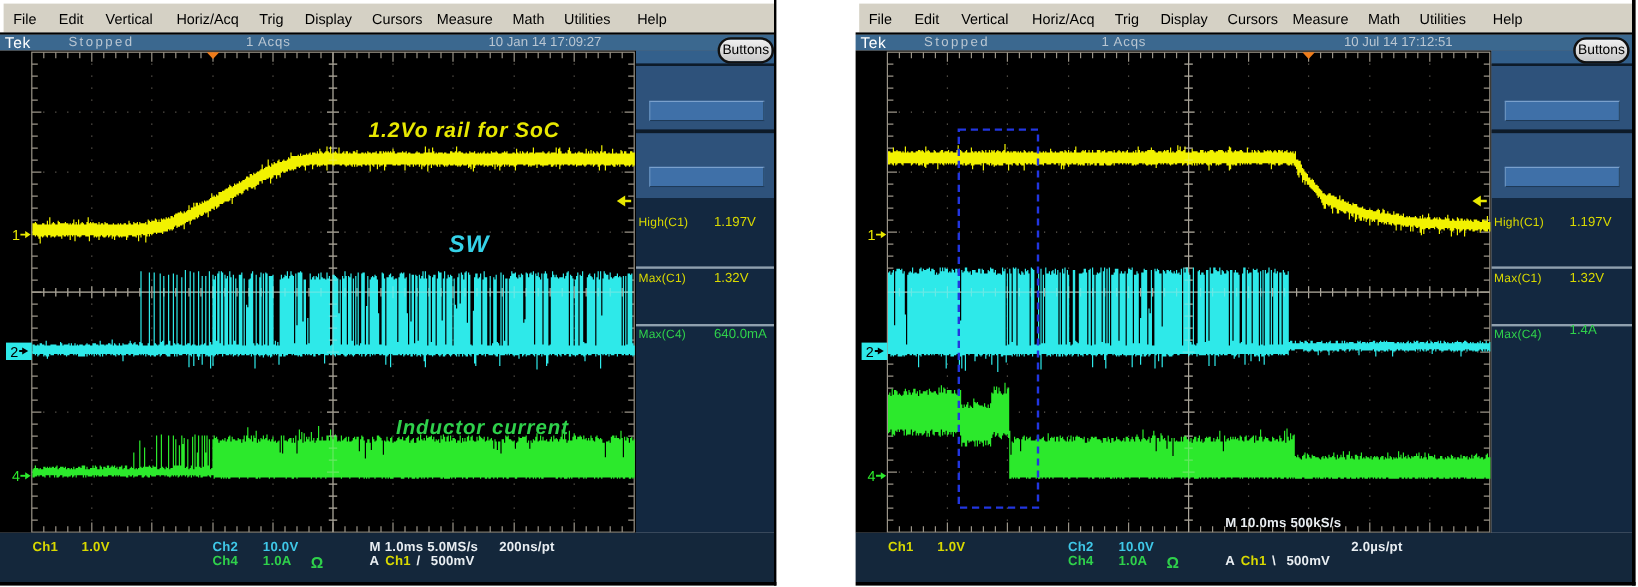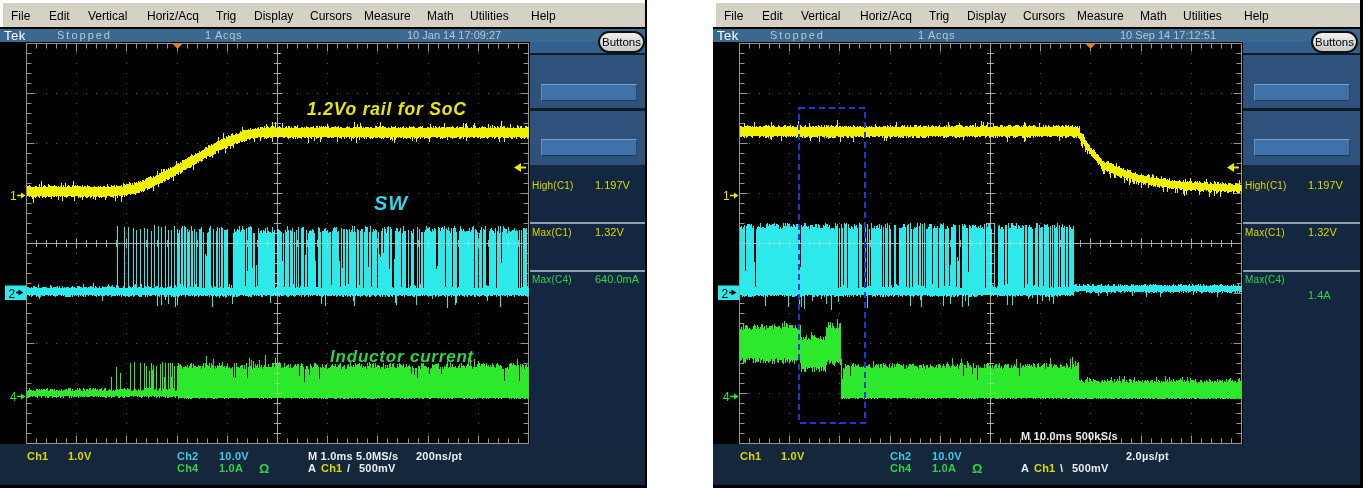--- a/index.html
+++ b/index.html
@@ -99,38 +99,38 @@
     <span class="mi" style="left:310px">Cursors</span>
     <span class="mi" style="left:364px">Measure</span>
     <span class="mi" style="left:427px">Math</span>
     <span class="mi" style="left:470px">Utilities</span>
     <span class="mi" style="left:531px">Help</span>
 <div style="position:absolute;left:0;top:27px;width:647px;height:2px;background:#000"></div>
 <div style="position:absolute;left:0;top:29px;width:647px;height:13px;background:#3b688f"></div>
 <span class="st" style="left:4px;color:#fff;font-size:13px;letter-spacing:0.5px">Tek</span>
 <span class="st" style="left:57px;letter-spacing:2px">Stopped</span>
 <span class="st" style="left:205px">1 Acqs</span>
-<span class="st" style="left:407px;letter-spacing:0">10 Sep 14 17:12:51</span>
+<span class="st" style="left:407px;letter-spacing:0">10 Jul 14 17:12:51</span>
 <div style="position:absolute;left:0;top:42px;width:530px;height:402px;background:#000"></div>
 <div style="position:absolute;left:530px;top:42px;width:117px;height:402px;background:#132840"></div>
 <div style="position:absolute;left:530px;top:42px;width:117px;height:11px;background:#33608c"></div>
 <div style="position:absolute;left:530px;top:53px;width:117px;height:2px;background:#0d1b29"></div>
 <div style="position:absolute;left:530px;top:55px;width:117px;height:53px;background:#2e527b"></div>
 <div style="position:absolute;left:541px;top:84px;width:96px;height:17px;background:#3f70a8;border-top:1px solid #7aa0cc;border-left:1px solid #6790bc;border-bottom:1px solid #1e3a58;border-right:1px solid #2a4a6a"></div>
 <div style="position:absolute;left:530px;top:108px;width:117px;height:3px;background:#0d1b29"></div>
 <div style="position:absolute;left:530px;top:111px;width:117px;height:54px;background:#2e527b"></div>
 <div style="position:absolute;left:541px;top:139px;width:96px;height:17px;background:#3f70a8;border-top:1px solid #7aa0cc;border-left:1px solid #6790bc;border-bottom:1px solid #1e3a58;border-right:1px solid #2a4a6a"></div>
 <div style="position:absolute;left:530px;top:222px;width:117px;height:2px;background:#8fa0ae"></div>
 <div style="position:absolute;left:530px;top:270px;width:117px;height:2px;background:#8fa0ae"></div>
 <span class="ml" style="left:532px;top:180px;color:#d9d900">High(C1)</span>
     <span class="ms" style="left:595px;top:179px;color:#d9d900">1.197V</span>
 <span class="ml" style="left:532px;top:227px;color:#d9d900">Max(C1)</span>
     <span class="ms" style="left:595px;top:226px;color:#d9d900">1.32V</span>
 <span class="ml" style="left:532px;top:274px;color:#2fd14b">Max(C4)</span>
-    <span class="ms" style="left:595px;top:289px;color:#2fd14b">1.4A</span>
+    <span class="ms" style="left:595px;top:269px;color:#2fd14b">1.4A</span>
 <div style="position:absolute;left:598px;top:31px;width:47px;height:22px;background:linear-gradient(#f0f0f0,#c8c8c8);border:2px solid #111;border-radius:11px;color:#000;font-size:11.5px;text-align:center;line-height:19px">Buttons</div>
 <svg style="position:absolute;left:0;top:42px" width="530" height="402" font-family="'Liberation Sans',sans-serif">
       <rect x="26.5" y="1.5" width="502.0" height="400.0" fill="none" stroke="#9a9488" stroke-width="1"></rect>
       <path d="M26.5 11.5h5M528.5 11.5h-5M26.5 21.5h5M528.5 21.5h-5M26.5 31.5h5M528.5 31.5h-5M26.5 41.5h5M528.5 41.5h-5M26.5 51.5h8M528.5 51.5h-8M26.5 61.5h5M528.5 61.5h-5M26.5 71.5h5M528.5 71.5h-5M26.5 81.5h5M528.5 81.5h-5M26.5 91.5h5M528.5 91.5h-5M26.5 101.5h8M528.5 101.5h-8M26.5 111.5h5M528.5 111.5h-5M26.5 121.5h5M528.5 121.5h-5M26.5 131.5h5M528.5 131.5h-5M26.5 141.5h5M528.5 141.5h-5M26.5 151.5h8M528.5 151.5h-8M26.5 161.5h5M528.5 161.5h-5M26.5 171.5h5M528.5 171.5h-5M26.5 181.5h5M528.5 181.5h-5M26.5 191.5h5M528.5 191.5h-5M26.5 201.5h8M528.5 201.5h-8M26.5 211.5h5M528.5 211.5h-5M26.5 221.5h5M528.5 221.5h-5M26.5 231.5h5M528.5 231.5h-5M26.5 241.5h5M528.5 241.5h-5M26.5 251.5h8M528.5 251.5h-8M26.5 261.5h5M528.5 261.5h-5M26.5 271.5h5M528.5 271.5h-5M26.5 281.5h5M528.5 281.5h-5M26.5 291.5h5M528.5 291.5h-5M26.5 301.5h8M528.5 301.5h-8M26.5 311.5h5M528.5 311.5h-5M26.5 321.5h5M528.5 321.5h-5M26.5 331.5h5M528.5 331.5h-5M26.5 341.5h5M528.5 341.5h-5M26.5 351.5h8M528.5 351.5h-8M26.5 361.5h5M528.5 361.5h-5M26.5 371.5h5M528.5 371.5h-5M26.5 381.5h5M528.5 381.5h-5M26.5 391.5h5M528.5 391.5h-5M36.5 1.5v5M36.5 401.5v-5M46.5 1.5v5M46.5 401.5v-5M56.5 1.5v5M56.5 401.5v-5M66.5 1.5v5M66.5 401.5v-5M76.5 1.5v8M76.5 401.5v-8M86.5 1.5v5M86.5 401.5v-5M96.5 1.5v5M96.5 401.5v-5M106.5 1.5v5M106.5 401.5v-5M116.5 1.5v5M116.5 401.5v-5M126.5 1.5v8M126.5 401.5v-8M136.5 1.5v5M136.5 401.5v-5M146.5 1.5v5M146.5 401.5v-5M157.5 1.5v5M157.5 401.5v-5M167.5 1.5v5M167.5 401.5v-5M177.5 1.5v8M177.5 401.5v-8M187.5 1.5v5M187.5 401.5v-5M197.5 1.5v5M197.5 401.5v-5M207.5 1.5v5M207.5 401.5v-5M217.5 1.5v5M217.5 401.5v-5M227.5 1.5v8M227.5 401.5v-8M237.5 1.5v5M237.5 401.5v-5M247.5 1.5v5M247.5 401.5v-5M257.5 1.5v5M257.5 401.5v-5M267.5 1.5v5M267.5 401.5v-5M277.5 1.5v8M277.5 401.5v-8M287.5 1.5v5M287.5 401.5v-5M297.5 1.5v5M297.5 401.5v-5M307.5 1.5v5M307.5 401.5v-5M317.5 1.5v5M317.5 401.5v-5M327.5 1.5v8M327.5 401.5v-8M337.5 1.5v5M337.5 401.5v-5M347.5 1.5v5M347.5 401.5v-5M357.5 1.5v5M357.5 401.5v-5M367.5 1.5v5M367.5 401.5v-5M377.5 1.5v8M377.5 401.5v-8M387.5 1.5v5M387.5 401.5v-5M397.5 1.5v5M397.5 401.5v-5M408.5 1.5v5M408.5 401.5v-5M418.5 1.5v5M418.5 401.5v-5M428.5 1.5v8M428.5 401.5v-8M438.5 1.5v5M438.5 401.5v-5M448.5 1.5v5M448.5 401.5v-5M458.5 1.5v5M458.5 401.5v-5M468.5 1.5v5M468.5 401.5v-5M478.5 1.5v8M478.5 401.5v-8M488.5 1.5v5M488.5 401.5v-5M498.5 1.5v5M498.5 401.5v-5M508.5 1.5v5M508.5 401.5v-5M518.5 1.5v5M518.5 401.5v-5" stroke="#9a9488" stroke-width="1" fill="none"></path>
       <path d="M277.5 1.5V401.5M26.5 201.5H528.5M274.0 11.5h7.0M274.0 21.5h7.0M274.0 31.5h7.0M274.0 41.5h7.0M272.5 51.5h10M274.0 61.5h7.0M274.0 71.5h7.0M274.0 81.5h7.0M274.0 91.5h7.0M272.5 101.5h10M274.0 111.5h7.0M274.0 121.5h7.0M274.0 131.5h7.0M274.0 141.5h7.0M272.5 151.5h10M274.0 161.5h7.0M274.0 171.5h7.0M274.0 181.5h7.0M274.0 191.5h7.0M272.5 201.5h10M274.0 211.5h7.0M274.0 221.5h7.0M274.0 231.5h7.0M274.0 241.5h7.0M272.5 251.5h10M274.0 261.5h7.0M274.0 271.5h7.0M274.0 281.5h7.0M274.0 291.5h7.0M272.5 301.5h10M274.0 311.5h7.0M274.0 321.5h7.0M274.0 331.5h7.0M274.0 341.5h7.0M272.5 351.5h10M274.0 361.5h7.0M274.0 371.5h7.0M274.0 381.5h7.0M274.0 391.5h7.0M36.5 198.0v7.0M46.5 198.0v7.0M56.5 198.0v7.0M66.5 198.0v7.0M76.5 196.5v10M86.5 198.0v7.0M96.5 198.0v7.0M106.5 198.0v7.0M116.5 198.0v7.0M126.5 196.5v10M136.5 198.0v7.0M146.5 198.0v7.0M157.5 198.0v7.0M167.5 198.0v7.0M177.5 196.5v10M187.5 198.0v7.0M197.5 198.0v7.0M207.5 198.0v7.0M217.5 198.0v7.0M227.5 196.5v10M237.5 198.0v7.0M247.5 198.0v7.0M257.5 198.0v7.0M267.5 198.0v7.0M277.5 196.5v10M287.5 198.0v7.0M297.5 198.0v7.0M307.5 198.0v7.0M317.5 198.0v7.0M327.5 196.5v10M337.5 198.0v7.0M347.5 198.0v7.0M357.5 198.0v7.0M367.5 198.0v7.0M377.5 196.5v10M387.5 198.0v7.0M397.5 198.0v7.0M408.5 198.0v7.0M418.5 198.0v7.0M428.5 196.5v10M438.5 198.0v7.0M448.5 198.0v7.0M458.5 198.0v7.0M468.5 198.0v7.0M478.5 196.5v10M488.5 198.0v7.0M498.5 198.0v7.0M508.5 198.0v7.0M518.5 198.0v7.0" stroke="#8d877b" stroke-width="1" fill="none"></path>
       <path d="M76 11.5h1M76 21.5h1M76 31.5h1M76 41.5h1M76 51.5h1M76 61.5h1M76 71.5h1M76 81.5h1M76 91.5h1M76 101.5h1M76 111.5h1M76 121.5h1M76 131.5h1M76 141.5h1M76 151.5h1M76 161.5h1M76 171.5h1M76 181.5h1M76 191.5h1M76 201.5h1M76 211.5h1M76 221.5h1M76 231.5h1M76 241.5h1M76 251.5h1M76 261.5h1M76 271.5h1M76 281.5h1M76 291.5h1M76 301.5h1M76 311.5h1M76 321.5h1M76 331.5h1M76 341.5h1M76 351.5h1M76 361.5h1M76 371.5h1M76 381.5h1M76 391.5h1M126 11.5h1M126 21.5h1M126 31.5h1M126 41.5h1M126 51.5h1M126 61.5h1M126 71.5h1M126 81.5h1M126 91.5h1M126 101.5h1M126 111.5h1M126 121.5h1M126 131.5h1M126 141.5h1M126 151.5h1M126 161.5h1M126 171.5h1M126 181.5h1M126 191.5h1M126 201.5h1M126 211.5h1M126 221.5h1M126 231.5h1M126 241.5h1M126 251.5h1M126 261.5h1M126 271.5h1M126 281.5h1M126 291.5h1M126 301.5h1M126 311.5h1M126 321.5h1M126 331.5h1M126 341.5h1M126 351.5h1M126 361.5h1M126 371.5h1M126 381.5h1M126 391.5h1M177 11.5h1M177 21.5h1M177 31.5h1M177 41.5h1M177 51.5h1M177 61.5h1M177 71.5h1M177 81.5h1M177 91.5h1M177 101.5h1M177 111.5h1M177 121.5h1M177 131.5h1M177 141.5h1M177 151.5h1M177 161.5h1M177 171.5h1M177 181.5h1M177 191.5h1M177 201.5h1M177 211.5h1M177 221.5h1M177 231.5h1M177 241.5h1M177 251.5h1M177 261.5h1M177 271.5h1M177 281.5h1M177 291.5h1M177 301.5h1M177 311.5h1M177 321.5h1M177 331.5h1M177 341.5h1M177 351.5h1M177 361.5h1M177 371.5h1M177 381.5h1M177 391.5h1M227 11.5h1M227 21.5h1M227 31.5h1M227 41.5h1M227 51.5h1M227 61.5h1M227 71.5h1M227 81.5h1M227 91.5h1M227 101.5h1M227 111.5h1M227 121.5h1M227 131.5h1M227 141.5h1M227 151.5h1M227 161.5h1M227 171.5h1M227 181.5h1M227 191.5h1M227 201.5h1M227 211.5h1M227 221.5h1M227 231.5h1M227 241.5h1M227 251.5h1M227 261.5h1M227 271.5h1M227 281.5h1M227 291.5h1M227 301.5h1M227 311.5h1M227 321.5h1M227 331.5h1M227 341.5h1M227 351.5h1M227 361.5h1M227 371.5h1M227 381.5h1M227 391.5h1M327 11.5h1M327 21.5h1M327 31.5h1M327 41.5h1M327 51.5h1M327 61.5h1M327 71.5h1M327 81.5h1M327 91.5h1M327 101.5h1M327 111.5h1M327 121.5h1M327 131.5h1M327 141.5h1M327 151.5h1M327 161.5h1M327 171.5h1M327 181.5h1M327 191.5h1M327 201.5h1M327 211.5h1M327 221.5h1M327 231.5h1M327 241.5h1M327 251.5h1M327 261.5h1M327 271.5h1M327 281.5h1M327 291.5h1M327 301.5h1M327 311.5h1M327 321.5h1M327 331.5h1M327 341.5h1M327 351.5h1M327 361.5h1M327 371.5h1M327 381.5h1M327 391.5h1M377 11.5h1M377 21.5h1M377 31.5h1M377 41.5h1M377 51.5h1M377 61.5h1M377 71.5h1M377 81.5h1M377 91.5h1M377 101.5h1M377 111.5h1M377 121.5h1M377 131.5h1M377 141.5h1M377 151.5h1M377 161.5h1M377 171.5h1M377 181.5h1M377 191.5h1M377 201.5h1M377 211.5h1M377 221.5h1M377 231.5h1M377 241.5h1M377 251.5h1M377 261.5h1M377 271.5h1M377 281.5h1M377 291.5h1M377 301.5h1M377 311.5h1M377 321.5h1M377 331.5h1M377 341.5h1M377 351.5h1M377 361.5h1M377 371.5h1M377 381.5h1M377 391.5h1M428 11.5h1M428 21.5h1M428 31.5h1M428 41.5h1M428 51.5h1M428 61.5h1M428 71.5h1M428 81.5h1M428 91.5h1M428 101.5h1M428 111.5h1M428 121.5h1M428 131.5h1M428 141.5h1M428 151.5h1M428 161.5h1M428 171.5h1M428 181.5h1M428 191.5h1M428 201.5h1M428 211.5h1M428 221.5h1M428 231.5h1M428 241.5h1M428 251.5h1M428 261.5h1M428 271.5h1M428 281.5h1M428 291.5h1M428 301.5h1M428 311.5h1M428 321.5h1M428 331.5h1M428 341.5h1M428 351.5h1M428 361.5h1M428 371.5h1M428 381.5h1M428 391.5h1M478 11.5h1M478 21.5h1M478 31.5h1M478 41.5h1M478 51.5h1M478 61.5h1M478 71.5h1M478 81.5h1M478 91.5h1M478 101.5h1M478 111.5h1M478 121.5h1M478 131.5h1M478 141.5h1M478 151.5h1M478 161.5h1M478 171.5h1M478 181.5h1M478 191.5h1M478 201.5h1M478 211.5h1M478 221.5h1M478 231.5h1M478 241.5h1M478 251.5h1M478 261.5h1M478 271.5h1M478 281.5h1M478 291.5h1M478 301.5h1M478 311.5h1M478 321.5h1M478 331.5h1M478 341.5h1M478 351.5h1M478 361.5h1M478 371.5h1M478 381.5h1M478 391.5h1M36 51.5h1M46 51.5h1M56 51.5h1M66 51.5h1M76 51.5h1M86 51.5h1M96 51.5h1M106 51.5h1M116 51.5h1M126 51.5h1M136 51.5h1M146 51.5h1M157 51.5h1M167 51.5h1M177 51.5h1M187 51.5h1M197 51.5h1M207 51.5h1M217 51.5h1M227 51.5h1M237 51.5h1M247 51.5h1M257 51.5h1M267 51.5h1M277 51.5h1M287 51.5h1M297 51.5h1M307 51.5h1M317 51.5h1M327 51.5h1M337 51.5h1M347 51.5h1M357 51.5h1M367 51.5h1M377 51.5h1M387 51.5h1M397 51.5h1M408 51.5h1M418 51.5h1M428 51.5h1M438 51.5h1M448 51.5h1M458 51.5h1M468 51.5h1M478 51.5h1M488 51.5h1M498 51.5h1M508 51.5h1M518 51.5h1M36 101.5h1M46 101.5h1M56 101.5h1M66 101.5h1M76 101.5h1M86 101.5h1M96 101.5h1M106 101.5h1M116 101.5h1M126 101.5h1M136 101.5h1M146 101.5h1M157 101.5h1M167 101.5h1M177 101.5h1M187 101.5h1M197 101.5h1M207 101.5h1M217 101.5h1M227 101.5h1M237 101.5h1M247 101.5h1M257 101.5h1M267 101.5h1M277 101.5h1M287 101.5h1M297 101.5h1M307 101.5h1M317 101.5h1M327 101.5h1M337 101.5h1M347 101.5h1M357 101.5h1M367 101.5h1M377 101.5h1M387 101.5h1M397 101.5h1M408 101.5h1M418 101.5h1M428 101.5h1M438 101.5h1M448 101.5h1M458 101.5h1M468 101.5h1M478 101.5h1M488 101.5h1M498 101.5h1M508 101.5h1M518 101.5h1M36 151.5h1M46 151.5h1M56 151.5h1M66 151.5h1M76 151.5h1M86 151.5h1M96 151.5h1M106 151.5h1M116 151.5h1M126 151.5h1M136 151.5h1M146 151.5h1M157 151.5h1M167 151.5h1M177 151.5h1M187 151.5h1M197 151.5h1M207 151.5h1M217 151.5h1M227 151.5h1M237 151.5h1M247 151.5h1M257 151.5h1M267 151.5h1M277 151.5h1M287 151.5h1M297 151.5h1M307 151.5h1M317 151.5h1M327 151.5h1M337 151.5h1M347 151.5h1M357 151.5h1M367 151.5h1M377 151.5h1M387 151.5h1M397 151.5h1M408 151.5h1M418 151.5h1M428 151.5h1M438 151.5h1M448 151.5h1M458 151.5h1M468 151.5h1M478 151.5h1M488 151.5h1M498 151.5h1M508 151.5h1M518 151.5h1M36 251.5h1M46 251.5h1M56 251.5h1M66 251.5h1M76 251.5h1M86 251.5h1M96 251.5h1M106 251.5h1M116 251.5h1M126 251.5h1M136 251.5h1M146 251.5h1M157 251.5h1M167 251.5h1M177 251.5h1M187 251.5h1M197 251.5h1M207 251.5h1M217 251.5h1M227 251.5h1M237 251.5h1M247 251.5h1M257 251.5h1M267 251.5h1M277 251.5h1M287 251.5h1M297 251.5h1M307 251.5h1M317 251.5h1M327 251.5h1M337 251.5h1M347 251.5h1M357 251.5h1M367 251.5h1M377 251.5h1M387 251.5h1M397 251.5h1M408 251.5h1M418 251.5h1M428 251.5h1M438 251.5h1M448 251.5h1M458 251.5h1M468 251.5h1M478 251.5h1M488 251.5h1M498 251.5h1M508 251.5h1M518 251.5h1M36 301.5h1M46 301.5h1M56 301.5h1M66 301.5h1M76 301.5h1M86 301.5h1M96 301.5h1M106 301.5h1M116 301.5h1M126 301.5h1M136 301.5h1M146 301.5h1M157 301.5h1M167 301.5h1M177 301.5h1M187 301.5h1M197 301.5h1M207 301.5h1M217 301.5h1M227 301.5h1M237 301.5h1M247 301.5h1M257 301.5h1M267 301.5h1M277 301.5h1M287 301.5h1M297 301.5h1M307 301.5h1M317 301.5h1M327 301.5h1M337 301.5h1M347 301.5h1M357 301.5h1M367 301.5h1M377 301.5h1M387 301.5h1M397 301.5h1M408 301.5h1M418 301.5h1M428 301.5h1M438 301.5h1M448 301.5h1M458 301.5h1M468 301.5h1M478 301.5h1M488 301.5h1M498 301.5h1M508 301.5h1M518 301.5h1M36 351.5h1M46 351.5h1M56 351.5h1M66 351.5h1M76 351.5h1M86 351.5h1M96 351.5h1M106 351.5h1M116 351.5h1M126 351.5h1M136 351.5h1M146 351.5h1M157 351.5h1M167 351.5h1M177 351.5h1M187 351.5h1M197 351.5h1M207 351.5h1M217 351.5h1M227 351.5h1M237 351.5h1M247 351.5h1M257 351.5h1M267 351.5h1M277 351.5h1M287 351.5h1M297 351.5h1M307 351.5h1M317 351.5h1M327 351.5h1M337 351.5h1M347 351.5h1M357 351.5h1M367 351.5h1M377 351.5h1M387 351.5h1M397 351.5h1M408 351.5h1M418 351.5h1M428 351.5h1M438 351.5h1M448 351.5h1M458 351.5h1M468 351.5h1M478 351.5h1M488 351.5h1M498 351.5h1M508 351.5h1M518 351.5h1" stroke="#625d54" stroke-width="1" fill="none"></path>
       <path d="M27.5 84V95M28.5 84V95M29.5 85V94M30.5 85V95M31.5 81V96M32.5 84V94M33.5 84V96M34.5 83V95M35.5 84V94M36.5 84V94M37.5 84V94M38.5 85V95M39.5 84V96M40.5 85V94M41.5 80V94M42.5 85V94M43.5 84V94M44.5 85V94M45.5 85V94M46.5 84V96M47.5 84V95M48.5 85V94M49.5 85V94M50.5 84V95M51.5 84V94M52.5 83V96M53.5 83V96M54.5 84V95M55.5 83V96M56.5 84V94M57.5 85V97M58.5 80V98M59.5 84V95M60.5 83V95M61.5 84V94M62.5 85V94M63.5 85V94M64.5 85V95M65.5 83V94M66.5 84V94M67.5 85V94M68.5 85V99M69.5 85V94M70.5 84V95M71.5 83V94M72.5 83V95M73.5 85V96M74.5 84V94M75.5 84V95M76.5 84V94M77.5 83V95M78.5 85V94M79.5 84V95M80.5 84V94M81.5 85V95M82.5 85V94M83.5 85V96M84.5 83V95M85.5 79V95M86.5 83V95M87.5 83V95M88.5 84V95M89.5 85V96M90.5 85V94M91.5 84V96M92.5 83V96M93.5 85V95M94.5 85V95M95.5 85V94M96.5 81V96M97.5 84V99M98.5 85V96M99.5 84V95M100.5 84V95M101.5 85V95M102.5 84V95M103.5 84V95M104.5 85V96M105.5 83V94M106.5 84V100M107.5 85V94M108.5 83V94M109.5 85V95M110.5 85V95M111.5 83V96M112.5 85V94M113.5 83V96M114.5 84V95M115.5 83V97M116.5 85V96M117.5 84V96M118.5 83V95M119.5 84V96M120.5 84V96M121.5 85V96M122.5 84V96M123.5 83V94M124.5 78V94M125.5 85V95M126.5 84V95M127.5 84V100M128.5 85V95M129.5 84V95M130.5 85V96M131.5 84V94M132.5 84V94M133.5 84V95M134.5 85V96M135.5 84V96M136.5 85V94M137.5 84V95M138.5 85V96M139.5 85V96M140.5 83V100M141.5 84V94M142.5 85V95M143.5 85V95M144.5 84V94M145.5 85V95M146.5 84V95M147.5 84V94M148.5 85V95M149.5 85V95M150.5 85V96M151.5 84V96M152.5 85V95M153.5 84V95M154.5 85V95M155.5 85V95M156.5 84V96M157.5 85V94M158.5 84V94M159.5 85V95M160.5 85V95M161.5 85V95M162.5 82V95M163.5 84V94M164.5 85V94M165.5 85V95M166.5 84V95M167.5 85V94M168.5 85V94M169.5 85V96M170.5 84V94M171.5 84V99M172.5 84V96M173.5 85V99M174.5 83V96M175.5 84V94M176.5 85V95M177.5 83V97M178.5 85V95M179.5 84V95M180.5 85V94M181.5 85V95M182.5 83V95M183.5 80V95M184.5 85V94M185.5 85V96M186.5 85V95M187.5 85V96M188.5 84V95M189.5 83V96M190.5 84V96M191.5 83V94M192.5 85V94M193.5 85V96M194.5 83V94M195.5 85V96M196.5 85V95M197.5 83V95M198.5 85V94M199.5 85V96M200.5 85V96M201.5 83V94M202.5 83V94M203.5 83V96M204.5 85V96M205.5 84V96M206.5 84V96M207.5 83V94M208.5 85V95M209.5 85V96M210.5 84V96M211.5 84V96M212.5 84V96M213.5 84V95M214.5 85V94M215.5 83V96M216.5 85V94M217.5 85V94M218.5 84V94M219.5 83V95M220.5 84V94M221.5 85V94M222.5 84V95M223.5 84V94M224.5 85V94M225.5 84V95M226.5 83V94M227.5 85V95M228.5 85V94M229.5 85V94M230.5 85V96M231.5 84V96M232.5 85V95M233.5 83V96M234.5 85V95M235.5 80V95M236.5 83V94M237.5 85V94M238.5 84V94M239.5 84V95M240.5 85V94M241.5 84V95M242.5 84V96M243.5 83V96M244.5 83V95M245.5 83V95M246.5 81V96M247.5 83V95M248.5 83V95M249.5 84V95M250.5 85V98M251.5 85V95M252.5 84V94M253.5 84V94M254.5 84V95M255.5 85V94M256.5 84V95M257.5 83V94M258.5 84V94M259.5 83V95M260.5 83V94M261.5 85V95M262.5 81V96M263.5 85V95M264.5 84V95M265.5 85V94M266.5 85V95M267.5 84V95M268.5 79V94M269.5 83V94M270.5 80V94M271.5 84V94M272.5 84V96M273.5 83V95M274.5 80V94M275.5 85V94M276.5 85V96M277.5 84V95M278.5 85V95M279.5 85V95M280.5 82V96M281.5 84V94M282.5 84V96M283.5 84V94M284.5 84V96M285.5 85V94M286.5 85V95M287.5 83V94M288.5 83V95M289.5 83V95M290.5 85V94M291.5 84V94M292.5 85V95M293.5 84V96M294.5 84V100M295.5 83V95M296.5 83V96M297.5 83V94M298.5 84V94M299.5 85V94M300.5 84V96M301.5 84V95M302.5 83V96M303.5 83V95M304.5 83V95M305.5 83V94M306.5 84V94M307.5 85V94M308.5 84V94M309.5 85V96M310.5 83V96M311.5 80V100M312.5 81V99M313.5 84V95M314.5 85V96M315.5 84V95M316.5 83V96M317.5 84V96M318.5 84V94M319.5 84V94M320.5 83V96M321.5 83V94M322.5 84V95M323.5 85V94M324.5 85V95M325.5 85V94M326.5 81V95M327.5 85V94M328.5 85V95M329.5 85V95M330.5 83V94M331.5 85V94M332.5 83V94M333.5 84V94M334.5 85V95M335.5 83V94M336.5 84V95M337.5 85V95M338.5 85V95M339.5 85V94M340.5 83V94M341.5 84V94M342.5 84V94M343.5 83V94M344.5 84V95M345.5 83V94M346.5 84V99M347.5 85V95M348.5 84V95M349.5 83V96M350.5 84V94M351.5 85V94M352.5 83V96M353.5 83V96M354.5 84V95M355.5 83V95M356.5 85V94M357.5 84V94M358.5 84V94M359.5 83V95M360.5 85V96M361.5 85V96M362.5 84V95M363.5 85V96M364.5 84V94M365.5 86V96M366.5 84V97M367.5 91V99M368.5 91V104M369.5 92V106M370.5 92V102M371.5 95V104M372.5 98V110M373.5 99V108M374.5 101V112M375.5 102V109M376.5 103V112M377.5 106V112M378.5 106V114M379.5 108V115M380.5 107V116M381.5 108V117M382.5 110V118M383.5 112V119M384.5 112V121M385.5 113V123M386.5 115V122M387.5 116V124M388.5 117V127M389.5 119V129M390.5 119V132M391.5 120V132M392.5 121V128M393.5 120V129M394.5 119V130M395.5 119V129M396.5 121V132M397.5 121V136M398.5 121V131M399.5 122V131M400.5 122V132M401.5 124V136M402.5 124V136M403.5 121V133M404.5 125V134M405.5 124V134M406.5 124V135M407.5 126V136M408.5 126V136M409.5 127V134M410.5 126V135M411.5 128V141M412.5 128V136M413.5 129V138M414.5 127V139M415.5 128V136M416.5 128V143M417.5 128V141M418.5 130V137M419.5 131V140M420.5 131V142M421.5 131V142M422.5 130V139M423.5 132V142M424.5 132V140M425.5 133V143M426.5 133V141M427.5 133V140M428.5 132V146M429.5 133V141M430.5 133V143M431.5 134V142M432.5 134V143M433.5 134V141M434.5 133V141M435.5 132V146M436.5 133V143M437.5 136V143M438.5 135V144M439.5 132V143M440.5 133V145M441.5 136V144M442.5 136V145M443.5 134V143M444.5 136V145M445.5 136V145M446.5 137V146M447.5 137V144M448.5 134V145M449.5 137V146M450.5 136V150M451.5 136V145M452.5 136V145M453.5 138V145M454.5 137V150M455.5 138V146M456.5 136V147M457.5 139V146M458.5 139V147M459.5 138V147M460.5 139V147M461.5 138V146M462.5 139V151M463.5 139V147M464.5 139V151M465.5 139V146M466.5 138V147M467.5 139V148M468.5 140V148M469.5 140V147M470.5 138V152M471.5 140V154M472.5 137V149M473.5 140V153M474.5 139V149M475.5 140V148M476.5 139V148M477.5 136V149M478.5 139V149M479.5 141V148M480.5 141V148M481.5 140V148M482.5 139V149M483.5 140V147M484.5 139V148M485.5 141V149M486.5 139V153M487.5 140V150M488.5 141V149M489.5 141V149M490.5 141V150M491.5 139V148M492.5 140V148M493.5 137V149M494.5 140V148M495.5 142V150M496.5 142V155M497.5 140V151M498.5 141V150M499.5 142V148M500.5 142V149M501.5 139V154M502.5 140V149M503.5 142V152M504.5 140V151M505.5 140V150M506.5 142V149M507.5 141V155M508.5 142V150M509.5 140V149M510.5 141V149M511.5 142V150M512.5 141V150M513.5 142V149M514.5 143V151M515.5 141V151M516.5 141V150M517.5 141V150M518.5 142V150M519.5 142V149M520.5 143V152M521.5 143V150M522.5 141V149M523.5 141V150M524.5 142V151M525.5 142V151M526.5 138V151M527.5 143V149M528.5 143V151" stroke="#f2f200" stroke-width="1" fill="none"></path>
       <path d="M27.5 246V253M28.5 242V253M29.5 246V255M30.5 246V254M31.5 246V255M32.5 245V254M33.5 246V254M34.5 243V253M35.5 244V255M36.5 244V255M37.5 246V255M38.5 246V255M39.5 246V254M40.5 246V255M41.5 246V254M42.5 245V254M43.5 244V253M44.5 244V253M45.5 244V254M46.5 245V254M47.5 244V253M48.5 245V254M49.5 245V254M50.5 246V255M51.5 244V253M52.5 245V264M53.5 245V254M54.5 245V255M55.5 246V253M56.5 245V253M57.5 244V254M58.5 244V254M59.5 245V253M60.5 244V254M61.5 245V254M62.5 245V253M63.5 245V254M64.5 245V253M65.5 245V254M66.5 246V253M67.5 244V253M68.5 246V253M69.5 246V254M70.5 246V253M71.5 244V255M72.5 245V253M73.5 244V254M74.5 243V254M75.5 244V265M76.5 244V254M77.5 244V254M78.5 244V253M79.5 246V255M80.5 244V255M81.5 246V255M82.5 245V254M83.5 246V254M84.5 245V253M85.5 242V253M86.5 244V266M87.5 245V255M88.5 243V265M89.5 245V254M90.5 246V254M91.5 244V267M92.5 245V253M93.5 246V253M94.5 245V254M95.5 245V253M96.5 244V253M97.5 245V253M98.5 242V253M99.5 245V259M100.5 245V255M101.5 244V255M102.5 243V253M103.5 246V254M104.5 246V255M105.5 245V254M106.5 244V253M107.5 245V253M108.5 243V257M109.5 244V254M110.5 243V253M111.5 245V255M112.5 245V253M113.5 245V262M114.5 244V254M115.5 245V254M116.5 246V253M117.5 246V254M118.5 243V268M119.5 245V253M120.5 245V253M121.5 245V255M122.5 244V255M123.5 245V254M124.5 242V254M125.5 246V260M126.5 244V254M127.5 245V254M128.5 244V254M129.5 244V254M130.5 243V255M131.5 245V253M132.5 246V254M133.5 246V253M134.5 246V255M135.5 246V253M136.5 246V255M137.5 245V253M138.5 246V254M139.5 245V253M140.5 244V255M141.5 241V253M142.5 242V253M143.5 245V254M144.5 242V254M145.5 246V253M146.5 245V253M147.5 246V255M148.5 244V253M149.5 245V253M150.5 245V253M151.5 244V253M152.5 246V253M153.5 245V254M154.5 246V266M155.5 244V253M156.5 245V253M157.5 244V253M158.5 242V253M159.5 245V255M160.5 243V254M161.5 245V254M162.5 244V255M163.5 244V253M164.5 245V254M165.5 245V253M166.5 244V253M167.5 246V255M168.5 246V253M169.5 245V255M170.5 246V255M171.5 245V253M172.5 244V255M173.5 245V253M174.5 246V254M175.5 245V255M176.5 244V254M177.5 244V253M178.5 243V254M179.5 246V253M180.5 245V255M181.5 244V254M182.5 244V253M183.5 242V253M184.5 243V253M185.5 244V255M186.5 245V253M187.5 245V254M188.5 246V254M189.5 244V255M190.5 245V253M191.5 245V253M192.5 245V254M193.5 245V254M194.5 246V253M195.5 243V253M196.5 246V254M197.5 246V264M198.5 244V254M199.5 245V254M200.5 245V255M201.5 246V254M202.5 242V253M203.5 245V253M204.5 244V254M205.5 243V254M206.5 246V253M207.5 244V258M208.5 244V265M209.5 246V254M210.5 244V253M211.5 246V253M212.5 246V253M213.5 243V253M214.5 244V254M215.5 245V253M216.5 244V254M217.5 246V255M218.5 242V254M219.5 242V255M220.5 243V254M221.5 246V254M222.5 244V253M223.5 244V254M224.5 246V254M225.5 246V255M226.5 244V254M227.5 242V254M228.5 246V254M229.5 245V254M230.5 244V264M231.5 244V254M232.5 245V253M233.5 245V255M234.5 246V254M235.5 244V254M236.5 244V254M237.5 242V262M238.5 246V255M239.5 244V253M240.5 245V255M241.5 244V255M242.5 244V254M243.5 245V253M244.5 244V255M245.5 246V254M246.5 244V253M247.5 246V253M248.5 246V253M249.5 243V265M250.5 245V254M251.5 244V253M252.5 245V259M253.5 246V253M254.5 246V253M255.5 246V264M256.5 244V255M257.5 245V255M258.5 246V255M259.5 245V253M260.5 245V254M261.5 246V255M262.5 246V255M263.5 245V255M264.5 246V254M265.5 244V253M266.5 246V253M267.5 245V253M268.5 241V254M269.5 245V254M270.5 244V253M271.5 246V253M272.5 246V253M273.5 243V253M274.5 245V253M275.5 245V253M276.5 246V253M277.5 245V255M278.5 244V254M279.5 243V253M280.5 245V254M281.5 246V253M282.5 245V253M283.5 246V253M284.5 244V255M285.5 246V253M286.5 246V254M287.5 246V254M288.5 246V254M289.5 246V254M290.5 244V254M291.5 243V254M292.5 246V253M293.5 243V254M294.5 242V263M295.5 244V253M296.5 244V254M297.5 246V254M298.5 244V253M299.5 245V263M300.5 244V254M301.5 244V254M302.5 245V255M303.5 244V253M304.5 245V254M305.5 245V254M306.5 246V253M307.5 245V254M308.5 245V254M309.5 246V254M310.5 244V253M311.5 246V253M312.5 243V253M313.5 245V254M314.5 242V254M315.5 246V257M316.5 244V255M317.5 245V254M318.5 245V253M319.5 245V256M320.5 244V253M321.5 243V253M322.5 244V253M323.5 244V253M324.5 242V262M325.5 245V253M326.5 246V253M327.5 244V254M328.5 244V253M329.5 246V259M330.5 244V253M331.5 246V253M332.5 246V255M333.5 244V255M334.5 246V254M335.5 246V255M336.5 246V259M337.5 245V253M338.5 245V255M339.5 246V255M340.5 246V262M341.5 245V254M342.5 244V253M343.5 245V254M344.5 246V255M345.5 245V253M346.5 245V254M347.5 245V254M348.5 244V253M349.5 242V253M350.5 245V253M351.5 244V253M352.5 245V254M353.5 245V253M354.5 246V254M355.5 245V253M356.5 245V254M357.5 246V254M358.5 244V253M359.5 246V253M360.5 245V254M361.5 243V250M362.5 242V249M363.5 242V250M364.5 244V250M365.5 244V250M366.5 242V249M367.5 244V249M368.5 244V249M369.5 244V249M370.5 242V249M371.5 243V249M372.5 243V249M373.5 244V251M374.5 242V250M375.5 242V250M376.5 243V251M377.5 244V251M378.5 244V251M379.5 242V250M380.5 242V249M381.5 244V250M382.5 244V251M383.5 244V251M384.5 243V251M385.5 243V254M386.5 243V250M387.5 243V251M388.5 242V251M389.5 244V250M390.5 244V250M391.5 244V250M392.5 243V250M393.5 244V251M394.5 243V254M395.5 242V250M396.5 244V250M397.5 244V250M398.5 244V251M399.5 244V250M400.5 242V250M401.5 242V251M402.5 244V251M403.5 244V249M404.5 244V249M405.5 242V250M406.5 244V250M407.5 242V251M408.5 244V250M409.5 243V249M410.5 244V249M411.5 243V251M412.5 243V250M413.5 243V249M414.5 243V250M415.5 244V249M416.5 244V250M417.5 244V250M418.5 242V250M419.5 243V254M420.5 242V249M421.5 244V251M422.5 243V250M423.5 243V250M424.5 243V250M425.5 244V250M426.5 243V250M427.5 244V250M428.5 243V250M429.5 243V250M430.5 243V250M431.5 242V249M432.5 242V251M433.5 244V255M434.5 243V250M435.5 244V251M436.5 243V251M437.5 242V250M438.5 243V250M439.5 243V250M440.5 242V251M441.5 243V251M442.5 242V250M443.5 243V251M444.5 243V249M445.5 243V250M446.5 243V250M447.5 243V255M448.5 243V251M449.5 244V251M450.5 244V250M451.5 243V249M452.5 243V250M453.5 244V250M454.5 243V249M455.5 244V250M456.5 243V250M457.5 244V251M458.5 244V250M459.5 243V250M460.5 242V251M461.5 244V250M462.5 243V250M463.5 244V250M464.5 244V250M465.5 242V250M466.5 243V251M467.5 242V249M468.5 242V250M469.5 244V249M470.5 243V251M471.5 243V249M472.5 243V250M473.5 243V251M474.5 244V249M475.5 243V251M476.5 242V250M477.5 244V250M478.5 244V249M479.5 242V249M480.5 243V253M481.5 244V250M482.5 243V249M483.5 243V251M484.5 243V249M485.5 242V249M486.5 244V250M487.5 242V250M488.5 244V251M489.5 244V251M490.5 242V250M491.5 243V250M492.5 244V250M493.5 243V250M494.5 244V249M495.5 244V250M496.5 244V251M497.5 243V250M498.5 244V251M499.5 243V251M500.5 243V250M501.5 242V251M502.5 243V250M503.5 243V250M504.5 243V255M505.5 244V251M506.5 243V250M507.5 242V250M508.5 242V249M509.5 243V251M510.5 244V249M511.5 244V250M512.5 243V250M513.5 244V250M514.5 243V251M515.5 244V250M516.5 244V251M517.5 244V251M518.5 243V251M519.5 244V250M520.5 242V249M521.5 244V250M522.5 243V251M523.5 244V249M524.5 244V251M525.5 242V249M526.5 244V251M527.5 244V250M528.5 243V251M27.5 185V251M28.5 184V251M29.5 187V251M30.5 185V251M31.5 183V251M32.5 229V251M33.5 184V251M34.5 182V251M35.5 182V251M36.5 182V251M37.5 183V251M38.5 182V251M39.5 186V251M40.5 184V251M41.5 220V251M43.5 187V251M44.5 185V251M45.5 184V251M46.5 185V251M47.5 181V251M48.5 186V251M49.5 185V251M50.5 185V251M51.5 186V251M52.5 186V251M53.5 182V251M54.5 181V251M55.5 184V251M56.5 182V251M57.5 183V251M58.5 183V251M59.5 182V251M60.5 182V251M61.5 181V251M62.5 184V251M63.5 182V251M64.5 182V251M65.5 183V251M66.5 187V251M67.5 185V251M68.5 187V251M69.5 186V251M70.5 181V251M71.5 184V251M72.5 181V251M73.5 184V251M74.5 181V251M75.5 182V251M76.5 182V251M77.5 185V251M78.5 184V251M79.5 185V251M80.5 182V251M81.5 183V251M82.5 185V251M83.5 182V251M84.5 182V251M85.5 185V251M86.5 182V251M87.5 225V251M88.5 183V251M89.5 185V251M90.5 184V251M91.5 181V251M92.5 181V251M93.5 184V251M94.5 185V251M95.5 184V251M96.5 187V251M97.5 183V251M98.5 183V251M99.5 183V251M100.5 185V251M101.5 185V251M102.5 182V251M103.5 182V251M104.5 186V251M105.5 182V251M106.5 183V251M107.5 186V251M108.5 186V251M109.5 186V251M110.5 183V251M111.5 184V251M112.5 181V251M113.5 182V251M114.5 182V251M115.5 185V251M116.5 183V251M117.5 187V251M118.5 186V251M119.5 186V251M120.5 186V251M121.5 187V251M122.5 181V251M123.5 184V251M124.5 182V251M126.5 186V251M128.5 182V251M129.5 186V251M131.5 181V251M132.5 182V251M133.5 181V251M135.5 182V251M136.5 186V251M137.5 187V251M138.5 184V251M139.5 185V251M140.5 187V251M141.5 182V251M142.5 184V251M143.5 183V251M144.5 186V251M146.5 181V251M147.5 182V251M148.5 183V251M152.5 186V251M154.5 182V251M156.5 187V251M158.5 181V251M159.5 186V251M160.5 186V251M161.5 184V251M162.5 187V251M163.5 184V251M164.5 183V251M165.5 186V251M166.5 182V251M167.5 187V251M168.5 183V251M170.5 185V251M172.5 182V251M173.5 186V251M174.5 181V251M176.5 183V251M177.5 187V251M181.5 183V251M182.5 183V251M186.5 186V251M187.5 186V251M188.5 186V251M189.5 185V251M190.5 182V251M191.5 182V251M192.5 185V251M194.5 183V251M195.5 182V251M197.5 181V251M198.5 187V251M200.5 187V251M201.5 185V251M202.5 186V251M203.5 185V251M204.5 181V251M206.5 184V251M207.5 181V251M209.5 182V251M211.5 181V251M213.5 187V251M214.5 187V251M215.5 185V251M216.5 182V251M217.5 182V251M218.5 182V251M220.5 186V251M221.5 184V251M222.5 186V251M223.5 186V251M224.5 184V251M226.5 186V251M227.5 182V251M228.5 182V251M229.5 183V251M230.5 181V251M232.5 187V251M233.5 187V251M234.5 184V251M235.5 186V251M237.5 223V251M238.5 185V251M239.5 185V251M240.5 182V251M241.5 183V251M242.5 183V251M244.5 215V251M245.5 219V251M246.5 183V251M249.5 182V251M250.5 184V251M251.5 182V251M252.5 183V251M253.5 186V251M254.5 186V251M255.5 230V251M256.5 183V251M257.5 184V251M258.5 186V251M259.5 183V251M260.5 183V251M261.5 184V251M262.5 183V251M263.5 185V251M264.5 186V251M265.5 184V251M266.5 186V251M267.5 183V251M268.5 186V251M269.5 185V251M270.5 187V251M271.5 182V251M273.5 181V251M274.5 185V251M275.5 181V251M276.5 181V251M277.5 185V251M278.5 187V251M281.5 181V251M285.5 184V251M286.5 183V251M287.5 187V251M288.5 185V251M289.5 185V251M290.5 187V251M292.5 183V251M293.5 183V251M295.5 181V251M296.5 186V251M297.5 186V251M298.5 181V251M299.5 181V251M300.5 183V251M301.5 184V251M302.5 184V251M303.5 181V251M304.5 187V251M305.5 183V251M306.5 184V251M307.5 186V251M308.5 186V251M309.5 183V251M310.5 184V251M312.5 183V251M313.5 183V251M315.5 185V251M316.5 183V251M317.5 185V251M318.5 185V251M319.5 187V251M322.5 186V251M323.5 181V251M324.5 181V251M326.5 183V251M327.5 186V251M328.5 185V251M329.5 185V251M331.5 182V251M332.5 183V251M333.5 183V251M334.5 182V251M335.5 185V251M337.5 184V251M339.5 183V251M341.5 183V251M342.5 186V251M343.5 185V251M344.5 181V251M346.5 183V251M348.5 185V251M349.5 182V251M350.5 186V251M351.5 184V251M353.5 185V251M354.5 185V251M356.5 183V251M357.5 185V251M358.5 187V251M359.5 187V251M360.5 184V251" stroke="#2ee9e9" stroke-width="1" fill="none"></path>
       <path d="M27.5 287V319M28.5 285V318M29.5 288V316M30.5 282V322M31.5 287V320M32.5 283V321M33.5 283V317M34.5 284V318M35.5 287V316M36.5 286V318M37.5 287V316M38.5 288V316M39.5 287V317M40.5 284V321M41.5 282V316M42.5 284V321M43.5 287V320M44.5 283V320M45.5 285V320M46.5 287V316M47.5 285V321M48.5 282V318M49.5 282V317M50.5 286V321M51.5 284V319M52.5 288V321M53.5 283V319M54.5 286V319M55.5 286V321M56.5 284V320M57.5 284V319M58.5 284V317M59.5 283V322M60.5 287V319M61.5 282V322M62.5 284V317M63.5 285V316M64.5 285V320M65.5 284V321M66.5 284V318M67.5 286V318M68.5 287V318M69.5 281V321M70.5 285V322M71.5 279V316M72.5 285V321M73.5 281V318M74.5 282V320M75.5 286V317M76.5 283V321M77.5 283V320M78.5 283V318M79.5 283V320M80.5 286V318M81.5 286V322M82.5 283V318M83.5 286V319M84.5 287V318M85.5 283V318M86.5 284V317M87.5 283V321M88.5 295V330M89.5 298V327M90.5 295V327M91.5 297V330M92.5 295V330M93.5 293V325M94.5 298V327M95.5 296V326M96.5 297V326M97.5 298V325M98.5 290V326M99.5 293V330M100.5 294V325M101.5 293V330M102.5 295V325M103.5 296V328M104.5 296V326M105.5 296V327M106.5 297V330M107.5 294V325M108.5 297V329M109.5 298V325M110.5 295V329M111.5 298V328M112.5 294V330M113.5 285V323M114.5 286V320M115.5 280V318M116.5 283V322M117.5 280V321M118.5 286V319M119.5 281V322M120.5 284V323M121.5 286V324M122.5 287V321M123.5 286V319M124.5 277V320M125.5 286V321M126.5 282V320M127.5 281V323M128.5 317V357M129.5 337V357M130.5 326V356M131.5 327V357M132.5 322V356M133.5 324V357M134.5 323V356M135.5 323V357M136.5 324V357M137.5 334V356M138.5 324V356M139.5 322V356M140.5 321V356M141.5 325V356M142.5 322V357M143.5 324V356M144.5 323V357M145.5 322V357M146.5 325V356M147.5 325V356M148.5 325V356M149.5 325V356M150.5 324V357M151.5 321V356M152.5 323V357M153.5 324V357M154.5 324V356M155.5 323V357M156.5 322V356M157.5 325V356M158.5 326V357M159.5 326V356M160.5 319V356M161.5 325V357M162.5 323V356M163.5 322V356M164.5 323V357M165.5 322V356M166.5 326V356M167.5 322V356M168.5 322V356M169.5 326V356M170.5 321V356M171.5 323V356M172.5 322V356M173.5 324V357M174.5 325V356M175.5 326V356M176.5 322V356M177.5 326V357M178.5 324V357M179.5 321V356M180.5 326V356M181.5 322V356M182.5 325V356M183.5 322V356M184.5 321V357M185.5 322V356M186.5 322V356M187.5 323V356M188.5 323V356M189.5 324V356M190.5 322V356M191.5 327V356M192.5 327V356M193.5 323V356M194.5 326V357M195.5 324V356M196.5 322V356M197.5 322V357M198.5 323V357M199.5 322V356M200.5 322V356M201.5 324V356M202.5 324V356M203.5 324V357M204.5 325V356M205.5 327V357M206.5 323V356M207.5 323V357M208.5 323V356M209.5 326V356M210.5 322V356M211.5 324V356M212.5 327V357M213.5 323V357M214.5 323V356M215.5 326V357M216.5 325V356M217.5 322V357M218.5 324V356M219.5 324V356M220.5 325V357M221.5 326V356M222.5 325V357M223.5 323V357M224.5 326V356M225.5 322V356M226.5 322V356M227.5 323V356M228.5 326V357M229.5 324V356M230.5 322V356M231.5 324V356M232.5 326V356M233.5 322V356M234.5 320V356M235.5 322V356M236.5 324V357M237.5 326V356M238.5 324V356M239.5 316V356M240.5 323V356M241.5 324V356M242.5 325V356M243.5 324V356M244.5 322V357M245.5 327V357M246.5 323V356M247.5 321V357M248.5 317V356M249.5 321V356M250.5 334V357M251.5 323V357M252.5 323V356M253.5 326V356M254.5 319V357M255.5 321V356M256.5 324V357M257.5 323V356M258.5 325V357M259.5 332V356M260.5 321V357M261.5 326V357M262.5 326V357M263.5 323V356M264.5 338V357M265.5 323V356M266.5 326V356M267.5 325V356M268.5 326V356M269.5 326V356M270.5 326V356M271.5 322V357M272.5 326V356M273.5 322V356M274.5 321V357M275.5 322V356M276.5 324V356M277.5 324V357M278.5 326V357M279.5 323V356M280.5 327V356M281.5 324V356M282.5 322V357M283.5 322V357M284.5 326V357M285.5 323V357M286.5 321V356M287.5 326V357M288.5 324V356M289.5 327V356M290.5 326V357M291.5 323V356M292.5 322V356M293.5 323V357M294.5 322V356M295.5 322V356M296.5 326V356M297.5 326V357M298.5 323V356M299.5 326V357M300.5 324V356M301.5 322V356M302.5 324V357M303.5 317V357M304.5 326V356M305.5 326V356M306.5 334V356M307.5 321V356M308.5 326V357M309.5 324V356M310.5 323V356M311.5 325V356M312.5 322V356M313.5 324V357M314.5 322V356M315.5 324V356M316.5 322V356M317.5 324V356M318.5 323V356M319.5 325V356M320.5 321V357M321.5 322V356M322.5 325V357M323.5 326V356M324.5 322V356M325.5 321V356M326.5 325V356M327.5 325V357M328.5 324V356M329.5 323V356M330.5 322V357M331.5 321V356M332.5 327V357M333.5 321V356M334.5 325V356M335.5 325V356M336.5 322V357M337.5 316V356M338.5 322V356M339.5 326V356M340.5 324V357M341.5 322V356M342.5 323V356M343.5 323V357M344.5 325V356M345.5 326V356M346.5 326V356M347.5 322V357M348.5 323V357M349.5 325V356M350.5 324V356M351.5 324V357M352.5 326V356M353.5 321V356M354.5 323V357M355.5 326V357M356.5 325V357M357.5 317V356M358.5 327V356M359.5 315V357M360.5 322V357M361.5 325V356M362.5 319V357M363.5 324V356M364.5 321V357M365.5 320V356M366.5 338V357M367.5 339V357M368.5 337V357M369.5 339V357M370.5 340V357M371.5 341V357M372.5 338V356M373.5 337V356M374.5 335V357M375.5 340V357M376.5 336V357M377.5 337V357M378.5 339V357M379.5 340V357M380.5 337V357M381.5 338V356M382.5 338V356M383.5 339V357M384.5 339V356M385.5 339V357M386.5 340V356M387.5 341V357M388.5 339V357M389.5 338V357M390.5 340V356M391.5 338V357M392.5 339V356M393.5 340V356M394.5 337V357M395.5 339V357M396.5 339V356M397.5 338V357M398.5 335V357M399.5 339V357M400.5 341V357M401.5 337V357M402.5 340V356M403.5 339V356M404.5 337V357M405.5 339V357M406.5 334V357M407.5 339V356M408.5 341V356M409.5 337V357M410.5 337V357M411.5 334V357M412.5 340V356M413.5 338V357M414.5 340V357M415.5 341V357M416.5 337V357M417.5 337V356M418.5 338V357M419.5 341V357M420.5 338V356M421.5 335V356M422.5 340V357M423.5 339V356M424.5 340V357M425.5 338V357M426.5 339V357M427.5 339V356M428.5 340V357M429.5 338V356M430.5 341V356M431.5 339V357M432.5 338V356M433.5 339V357M434.5 338V357M435.5 339V356M436.5 341V357M437.5 339V357M438.5 338V356M439.5 338V357M440.5 341V357M441.5 339V357M442.5 340V356M443.5 335V356M444.5 340V357M445.5 338V357M446.5 339V357M447.5 341V357M448.5 339V357M449.5 340V357M450.5 339V357M451.5 340V357M452.5 334V357M453.5 339V356M454.5 337V356M455.5 340V357M456.5 335V357M457.5 339V356M458.5 338V357M459.5 340V357M460.5 337V356M461.5 339V357M462.5 340V357M463.5 338V357M464.5 339V356M465.5 338V356M466.5 338V357M467.5 336V357M468.5 338V357M469.5 335V356M470.5 340V357M471.5 338V356M472.5 340V357M473.5 339V356M474.5 335V357M475.5 339V357M476.5 341V357M477.5 336V356M478.5 338V357M479.5 338V356M480.5 338V356M481.5 339V357M482.5 337V357M483.5 340V357M484.5 341V356M485.5 340V356M486.5 340V357M487.5 338V357M488.5 338V357M489.5 340V357M490.5 341V356M491.5 339V357M492.5 340V357M493.5 338V357M494.5 339V357M495.5 340V356M496.5 337V357M497.5 338V357M498.5 340V356M499.5 339V356M500.5 341V357M501.5 339V356M502.5 339V357M503.5 340V357M504.5 337V356M505.5 340V356M506.5 338V356M507.5 338V357M508.5 339V356M509.5 338V357M510.5 341V357M511.5 339V357M512.5 340V357M513.5 337V356M514.5 340V357M515.5 338V357M516.5 337V356M517.5 336V357M518.5 339V357M519.5 338V357M520.5 340V357M521.5 339V357M522.5 339V357M523.5 341V357M524.5 340V356M525.5 337V357M526.5 336V357M527.5 339V357M528.5 339V357" stroke="#2ce92c" stroke-width="1" fill="none"></path>
       <path d="M277.5 1.5V401.5M26.5 201.5H528.5M274.0 11.5h7.0M274.0 21.5h7.0M274.0 31.5h7.0M274.0 41.5h7.0M272.5 51.5h10M274.0 61.5h7.0M274.0 71.5h7.0M274.0 81.5h7.0M274.0 91.5h7.0M272.5 101.5h10M274.0 111.5h7.0M274.0 121.5h7.0M274.0 131.5h7.0M274.0 141.5h7.0M272.5 151.5h10M274.0 161.5h7.0M274.0 171.5h7.0M274.0 181.5h7.0M274.0 191.5h7.0M272.5 201.5h10M274.0 211.5h7.0M274.0 221.5h7.0M274.0 231.5h7.0M274.0 241.5h7.0M272.5 251.5h10M274.0 261.5h7.0M274.0 271.5h7.0M274.0 281.5h7.0M274.0 291.5h7.0M272.5 301.5h10M274.0 311.5h7.0M274.0 321.5h7.0M274.0 331.5h7.0M274.0 341.5h7.0M272.5 351.5h10M274.0 361.5h7.0M274.0 371.5h7.0M274.0 381.5h7.0M274.0 391.5h7.0M36.5 198.0v7.0M46.5 198.0v7.0M56.5 198.0v7.0M66.5 198.0v7.0M76.5 196.5v10M86.5 198.0v7.0M96.5 198.0v7.0M106.5 198.0v7.0M116.5 198.0v7.0M126.5 196.5v10M136.5 198.0v7.0M146.5 198.0v7.0M157.5 198.0v7.0M167.5 198.0v7.0M177.5 196.5v10M187.5 198.0v7.0M197.5 198.0v7.0M207.5 198.0v7.0M217.5 198.0v7.0M227.5 196.5v10M237.5 198.0v7.0M247.5 198.0v7.0M257.5 198.0v7.0M267.5 198.0v7.0M277.5 196.5v10M287.5 198.0v7.0M297.5 198.0v7.0M307.5 198.0v7.0M317.5 198.0v7.0M327.5 196.5v10M337.5 198.0v7.0M347.5 198.0v7.0M357.5 198.0v7.0M367.5 198.0v7.0M377.5 196.5v10M387.5 198.0v7.0M397.5 198.0v7.0M408.5 198.0v7.0M418.5 198.0v7.0M428.5 196.5v10M438.5 198.0v7.0M448.5 198.0v7.0M458.5 198.0v7.0M468.5 198.0v7.0M478.5 196.5v10M488.5 198.0v7.0M498.5 198.0v7.0M508.5 198.0v7.0M518.5 198.0v7.0" stroke="rgba(235,232,222,0.30)" stroke-width="1" fill="none"></path>

